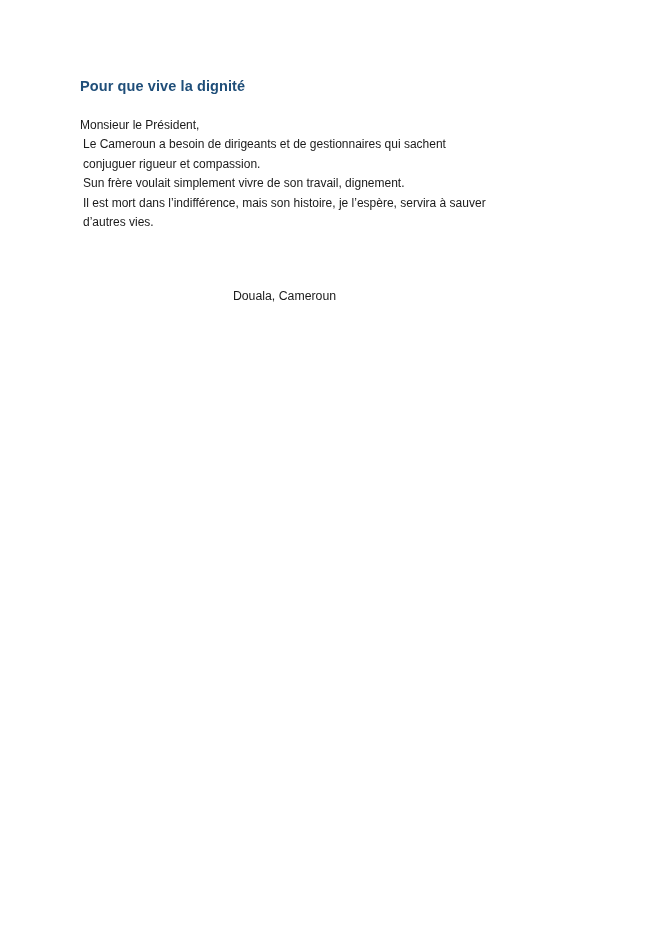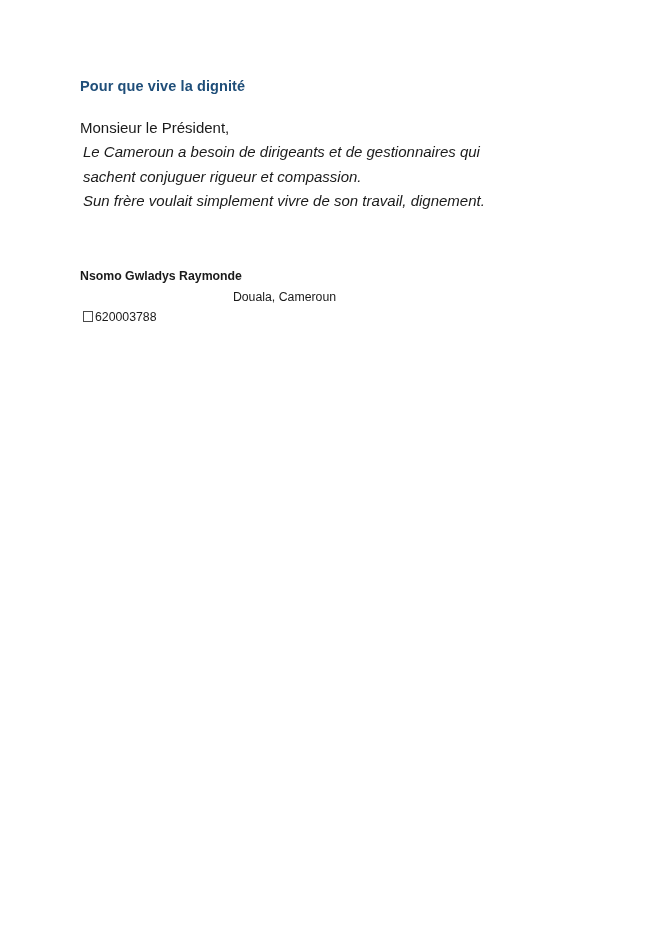--- a/index.html
+++ b/index.html
@@ -22,32 +22,31 @@
     padding: 78px 80px 0 80px;
   }
   .doc-heading {
     color: #1f4e79;
     font-size: 14.5px;
     font-weight: bold;
     margin: 0 0 22px 0;
     letter-spacing: 0.1px;
   }
   .body-block {
-    font-size: 15px;
+    font-size: 12px;
     line-height: 1.62;
     color: #1a1a1a;
     margin: 0 0 18px 0;
     max-width: 510px;
   }
   .body-block p {
     margin: 0;
   }
   .indent-line {
     padding-left: 3px;
-    font-style: italic;
   }
   .spacer-lg {
     height: 36px;
   }
   .signature-block {
     font-size: 12.3px;
     line-height: 1.58;
     color: #1a1a1a;
   }
   .sig-name {
@@ -83,24 +82,23 @@
 <body>
 
 <div class="page">
 
   <h1 class="doc-heading">Pour que vive la dignité</h1>
 
   <div class="body-block">
     <p>Monsieur le Président,</p>
     <p class="indent-line"> Le Cameroun a besoin de dirigeants et de gestionnaires qui sachent conjuguer rigueur et compassion.</p>
     <p class="indent-line"> Sun frère voulait simplement vivre de son travail, dignement.</p>
+    <p class="indent-line"> Il est mort dans l’indifférence, mais son histoire, je l’espère, servira à sauver d’autres vies.</p>
   </div>
 
 
   <div class="spacer-lg"></div>
 
   <div class="signature-block">
-    <p class="sig-name">Nsomo Gwladys Raymonde</p>
     <p class="sig-city">Douala, Cameroun</p>
-    <p class="sig-phone"><span class="box-glyph"></span><span>620003788</span></p>
   </div>
 
 </div>
 
 </body></html>

